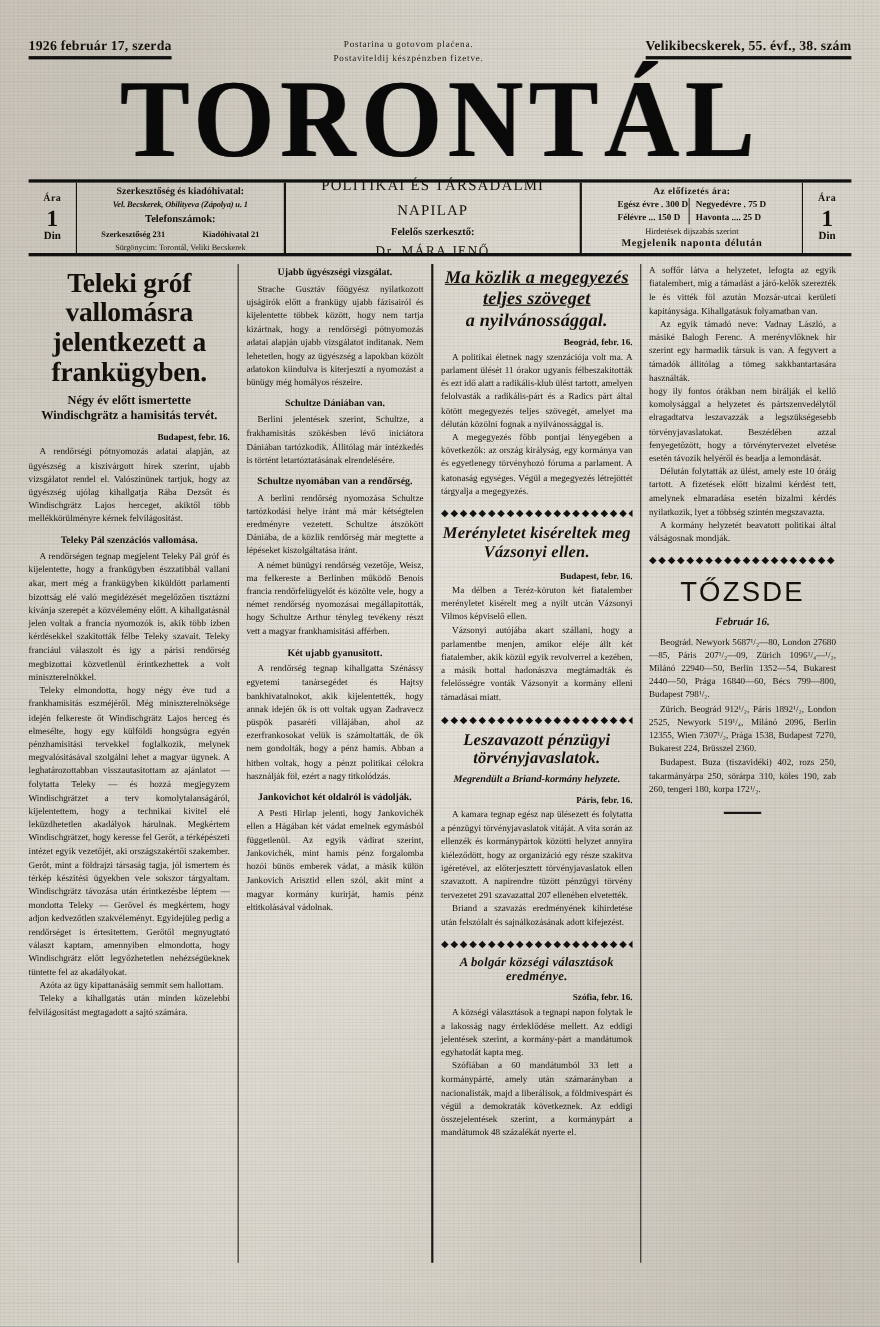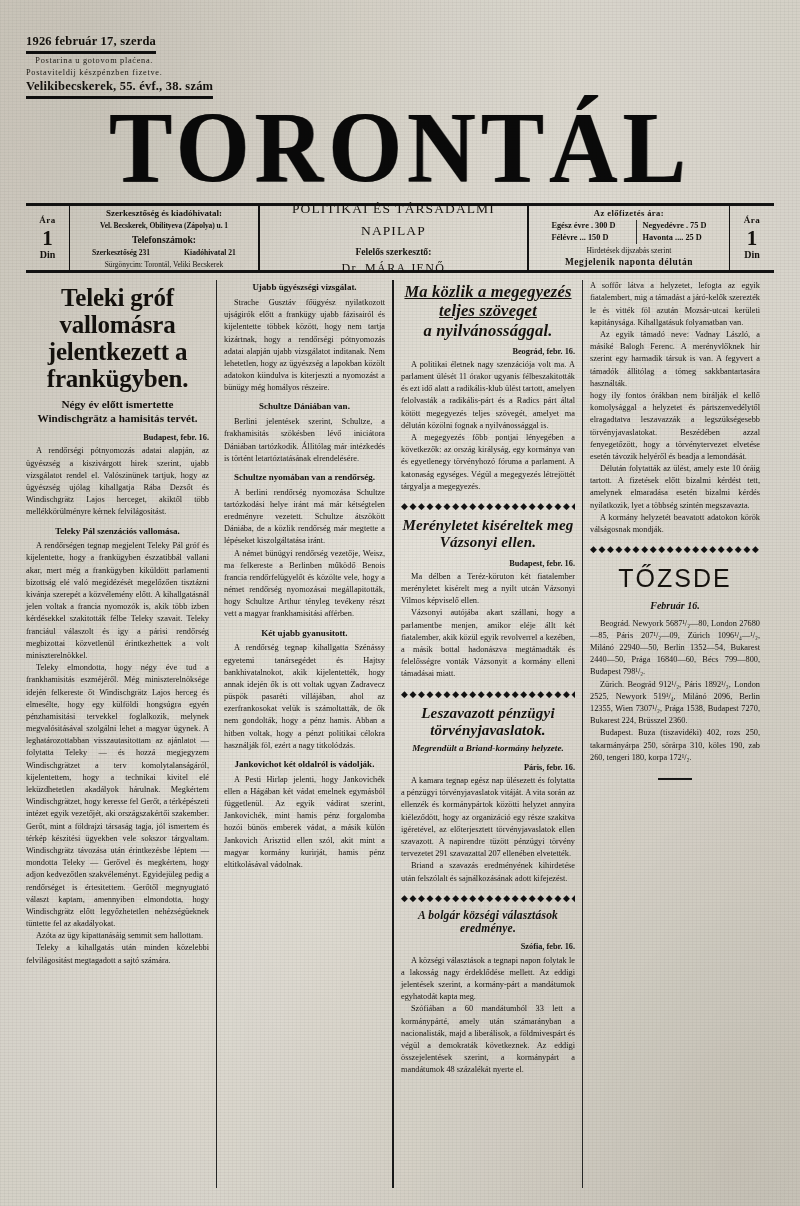--- a/index.html
+++ b/index.html
@@ -41,21 +41,20 @@
     height: 100%;
     box-sizing: border-box;
   }
 
   
   .topbar {
     display: flex;
     align-items: flex-start;
     justify-content: space-between;
     font-size: 11.5px;
-    flex-direction: column;
   }
   .topbar .slot { flex: 0 0 auto; }
   .topbar .slot.center { flex: 1 1 auto; text-align: center; padding-top: 1px; }
   .dateline, .edition {
     font-weight: bold;
     font-size: 12.5px;
     letter-spacing: .2px;
     white-space: nowrap;
     padding-bottom: 2px;
     border-bottom: 3px solid #121212;
@@ -111,21 +110,21 @@
   .price-box .pr-lab { font-size: 9px; font-weight: bold; letter-spacing: .5px;}
   .price-box .pr-num { font-size: 21px; font-weight: bold; line-height: 1.05; }
   .price-box .pr-cur { font-size: 10px; font-weight: bold; }
   .office-box {
     width: 200px;
     text-align: center;
     border-right: 2.5px solid #141414;
     line-height: 1.5;
   }
   .office-box .b { font-weight: bold; font-size: 9px; }
-  .office-box .addr { font-weight: bold; font-size: 7.6px; letter-spacing: -.1px; }
+  .office-box .addr { font-weight: bold; font-size: 7.6px; letter-spacing: -.1px; font-style: italic; }
   .office-box .tel { font-weight: bold; font-size: 9.6px; margin-top: 1px; }
   .office-box .telnums { font-weight: bold; font-size: 7.6px; display: flex; justify-content: space-around; }
   .office-box .tg { font-weight: normal; font-size: 7.4px; }
   .title-box {
     flex: 1 1 auto;
     text-align: center;
     border-right: 2.5px solid #141414;
     line-height: 1.6;
   }
   .title-box .kind {
@@ -137,21 +136,21 @@
   .title-box .ed-name { font-size: 12px; letter-spacing: 1.4px; }
   .subs-box {
     width: 212px;
     text-align: center;
     border-right: 1.5px solid #141414;
     line-height: 1.45;
   }
   .subs-box .hd { font-size: 8.6px; font-weight: bold; letter-spacing: .4px; }
   .subs-box .rows { display: flex; justify-content: center; gap: 6px; font-size: 7.6px; font-weight: bold; margin: 1px 0; }
   .subs-box .rows .col { text-align: left; }
-  .subs-box .rows .col:first-child { border-right: 1px solid #333; padding-right: 20px; }
+  .subs-box .rows .col:first-child { border-right: 1px solid #333; padding-right: 0; }
   .subs-box .ads { font-size: 7.6px; }
   .subs-box .daily { font-size: 9.4px; font-weight: bold; letter-spacing: .6px; }
 
   
   .body-grid {
     display: flex;
     margin-top: 7px;
     height: 908px;
   }
   .col {
@@ -377,21 +376,21 @@
         <div class="dl-wrap"><span class="placeline">Szófia, febr. 16.</span></div>
         <p>A községi választások a tegnapi napon folytak le a lakosság nagy érdeklődése mellett. Az eddigi jelentések szerint, a kormány-párt a mandátumok egyhatodát kapta meg.</p>
         <p>Szófiában a 60 mandátumból 33 lett a kormánypárté, amely után számarányban a nacionalisták, majd a liberálisok, a földmivespárt és végül a demokraták következnek. Az eddigi összejelentések szerint, a kormánypárt a mandátumok 48 százalékát nyerte el.</p>
       </div>
 
       <div class="col c4">
         <p class="noind">A soffőr látva a helyzetet, lefogta az egyik fiatalembert, mig a támadást a járó-kelők szerezték le és vitték föl azután Mozsár-utcai kerületi kapitánysága. Kihallgatásuk folyamatban van.</p>
         <p>Az egyik támadó neve: Vadnay László, a másiké Balogh Ferenc. A merényvlőknek hir szerint egy harmadik társuk is van. A fegyvert a támadók állitólag a tömeg sakkbantartasára használták.</p>
         <p class="noind">hogy ily fontos órákban nem birálják el kellő komolysággal a helyzetet és pártszenvedélytől elragadtatva leszavazzák a legszükségesebb törvényjavaslatokat. Beszédében azzal fenyegetőzött, hogy a törvénytervezet elvetése esetén távozik helyéről és beadja a lemondását.</p>
         <p>Délután folytatták az ülést, amely este 10 óráig tartott. A fizetések előtt bizalmi kérdést tett, amelynek elmaradása esetén bizalmi kérdés nyilatkozik, lyet a többség szintén megszavazta.</p>
-        <p>A kormány helyzetét beavatott adatokon körök válságosnak mondják.</p>
+        <p>A kormány helyzetét beavatott politikai által válságosnak mondják.</p>
 
         <div class="rule-diamond">◆◆◆◆◆◆◆◆◆◆◆◆◆◆◆◆◆◆◆◆◆◆◆◆◆◆◆◆◆◆◆◆◆◆◆◆◆◆◆◆</div>
 
         <div class="tozsde-title">TŐZSDE</div>
         <div class="tozsde-date">Február 16.</div>
         <p>Beográd. Newyork 5687¹/₂—80, London 27680—85, Páris 207¹/₂—09, Zürich 1096¹/₄—¹/₂, Milánó 22940—50, Berlin 1352—54, Bukarest 2440—50, Prága 16840—60, Bécs 799—800, Budapest 798¹/₂.</p>
         <p>Zürich. Beográd 912¹/₂, Páris 1892¹/₂, London 2525, Newyork 519¹/₄, Milánó 2096, Berlin 12355, Wien 7307¹/₂, Prága 1538, Budapest 7270, Bukarest 224, Brüsszel 2360.</p>
         <p>Budapest. Buza (tiszavidéki) 402, rozs 250, takarmányárpa 250, sörárpa 310, köles 190, zab 260, tengeri 180, korpa 172¹/₂.</p>
         <div class="endrule"><span></span></div>
       </div>

